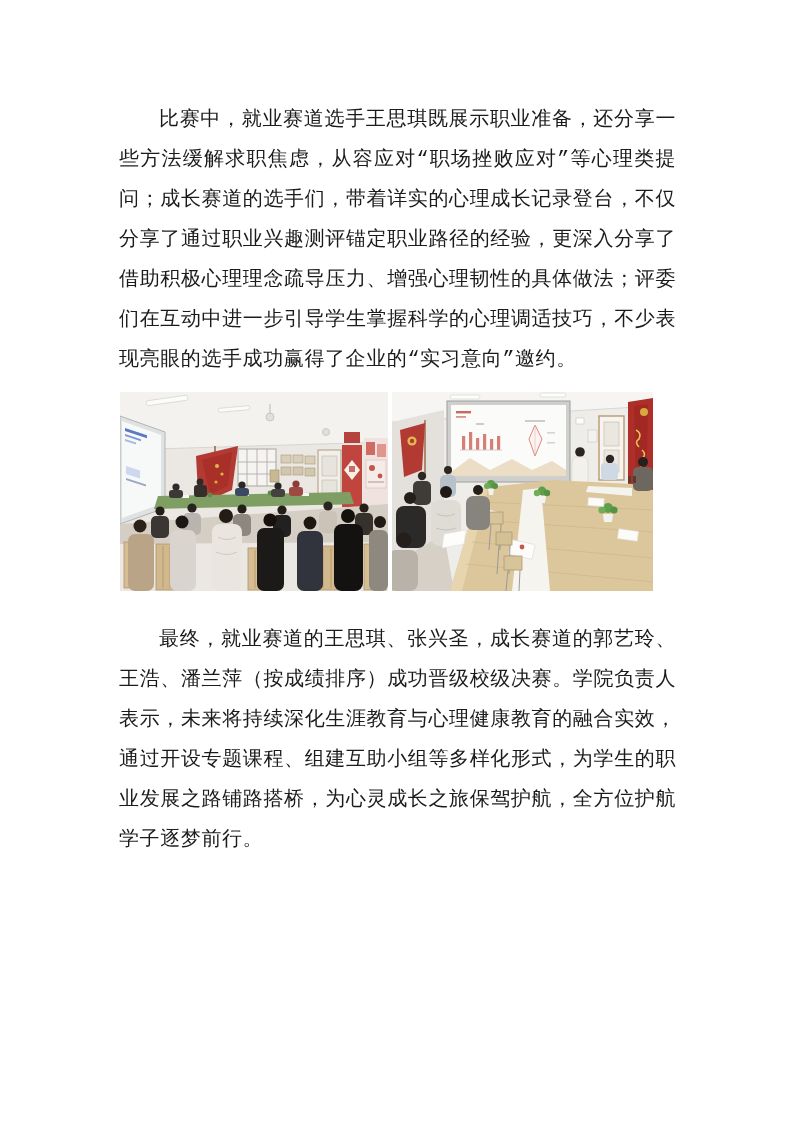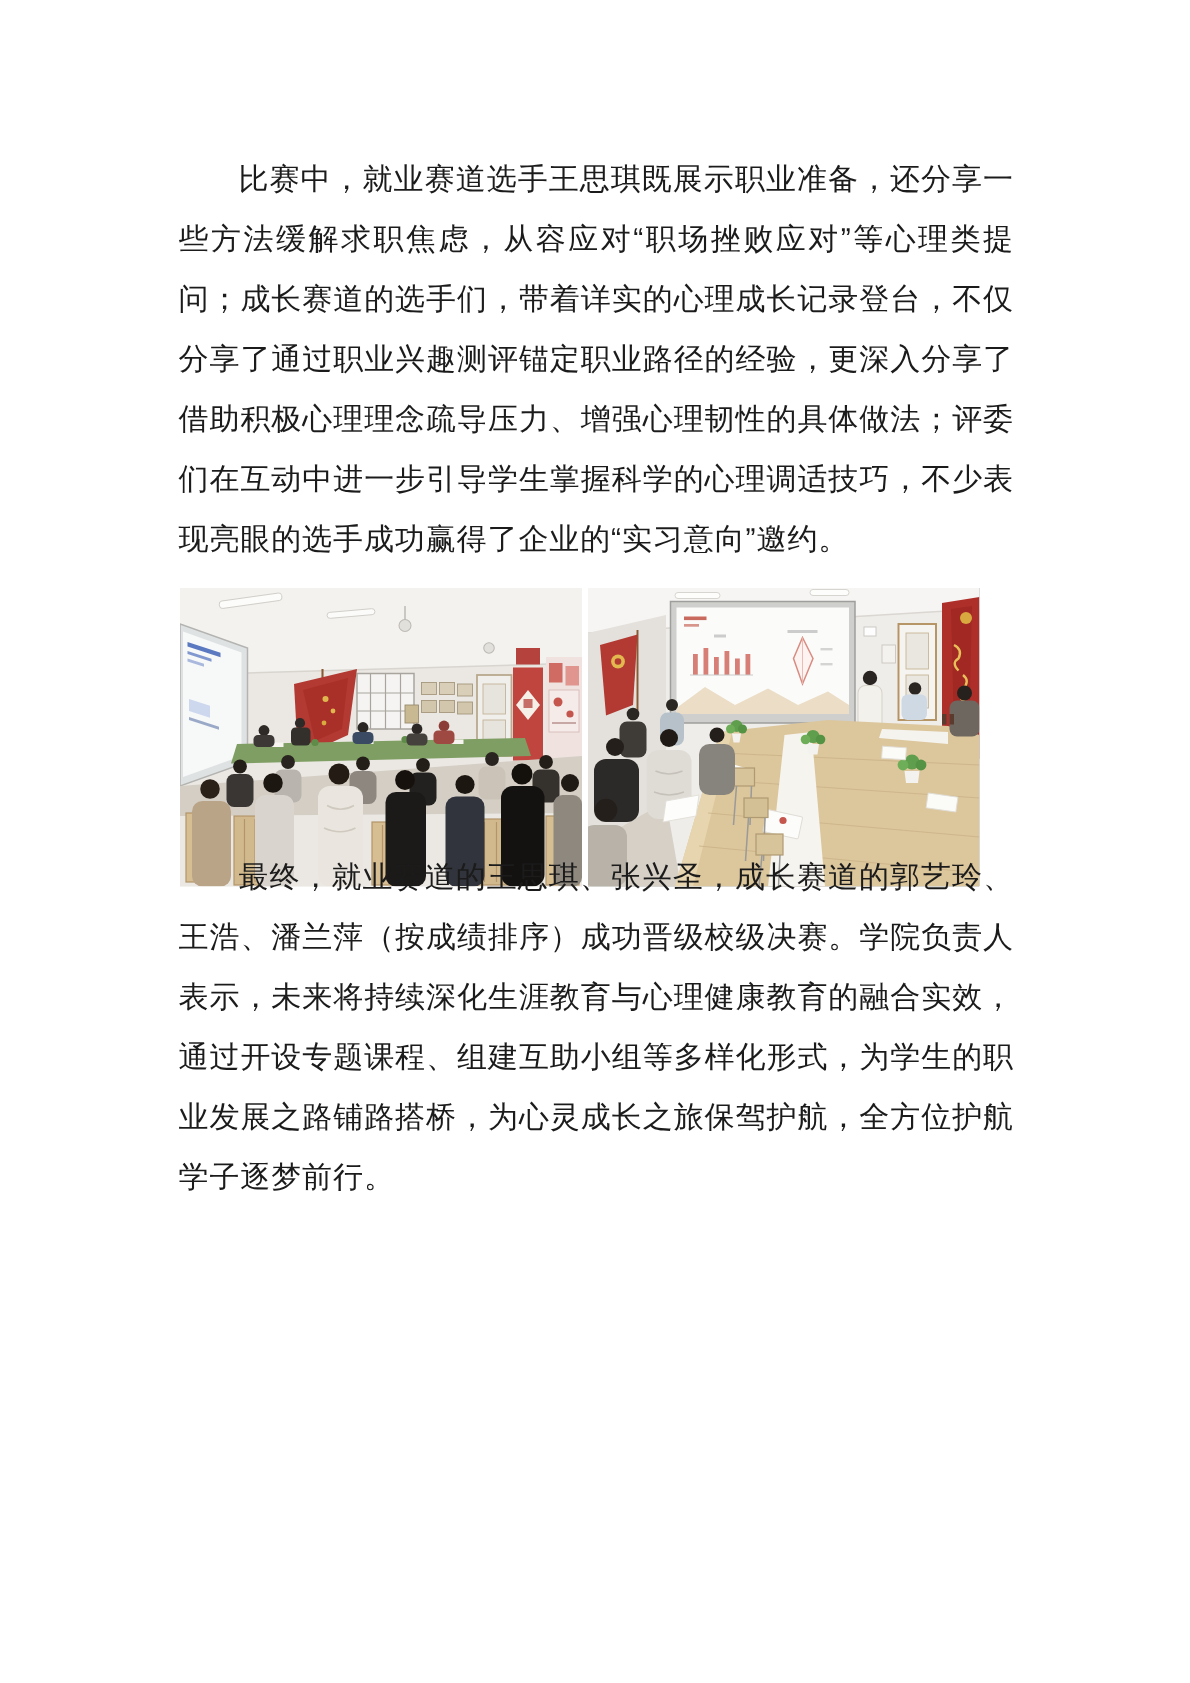--- a/index.html
+++ b/index.html
@@ -1,35 +1,35 @@
 <!DOCTYPE html>
 <html><head>
 <meta charset="utf-8">
 <style>
   html,body{margin:0;padding:0;background:#ffffff;}
   .page{
     position:relative;
     width:793px;height:875px;
     background:#ffffff;
     overflow:hidden;
-    font-family:Liberation Sans, sans-serif;
+    font-family:Liberation Mono, monospace;
   }
   .para{
     position:absolute;
     left:119px;width:557px;
     margin:0;
     font-size:20px;
     line-height:40px;
     letter-spacing:0.6px;
     color:#1b1b1b;
     text-align:justify;
     text-indent:2em;
   }
   #para1{top:100px;}
-  #para2{top:565px;}
+  #para2{top:620px;}
   .photo-row{
     position:absolute;
     left:120px;top:392px;
     width:533px;height:199px;
     display:flex;
     gap:4px;
   }
   .photo{height:199px;overflow:hidden;background:#ece9e4;}
   .photo svg{display:block;}
 </style>

